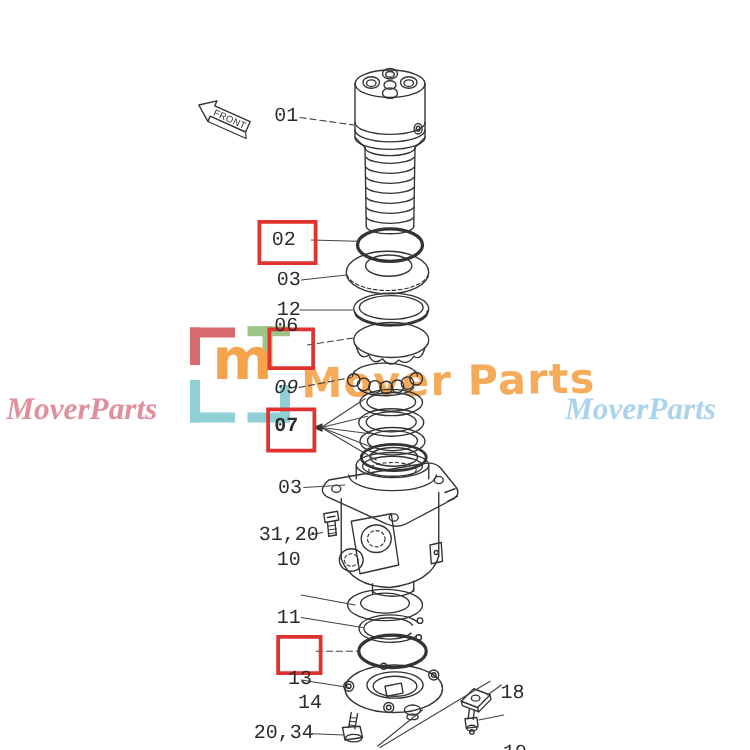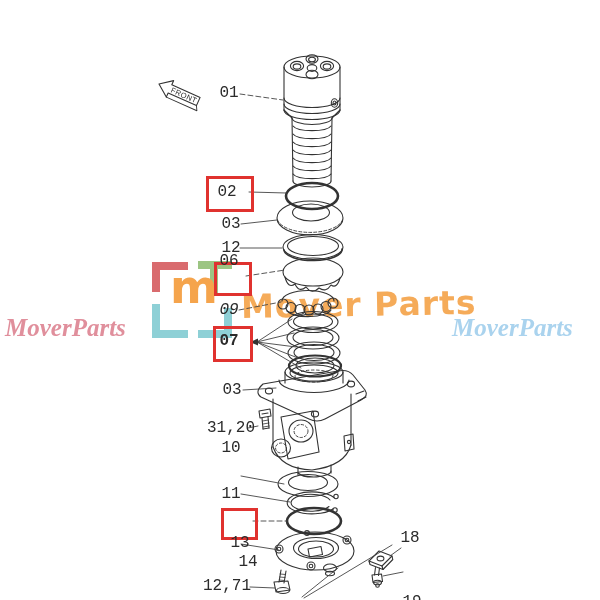--- a/index.html
+++ b/index.html
@@ -269,17 +269,17 @@
   <div class="lbl" style="left:231px;top:248px;">12</div>
   <div class="lbl" style="left:229px;top:261px;">06</div>
   <div class="lbl" style="left:229px;top:310px;font-style:italic;">09</div>
   <div class="lbl" style="left:229px;top:341px;font-weight:bold;">07</div>
   <div class="lbl" style="left:232px;top:390px;">03</div>
   <div class="lbl" style="left:231px;top:428px;">31,20</div>
   <div class="lbl" style="left:231px;top:448px;">10</div>
   <div class="lbl" style="left:231px;top:494px;">11</div>
   <div class="lbl" style="left:248px;top:521px;margin-top:41px;">14</div>
   <div class="lbl" style="left:240px;top:543px;text-align:center;">13</div>
-  <div class="lbl" style="left:227px;top:586px;">12,71</div>
-  <div class="lbl" style="left:410px;top:538px;">18</div>
+  <div class="lbl" style="left:227px;top:586px;">20,34</div>
+  <div class="lbl" style="left:410px;top:554px;">18</div>
   <div class="lbl" style="left:412px;top:586px;margin-top:16px;">19</div>
 
 </div>
 
 </body></html>

